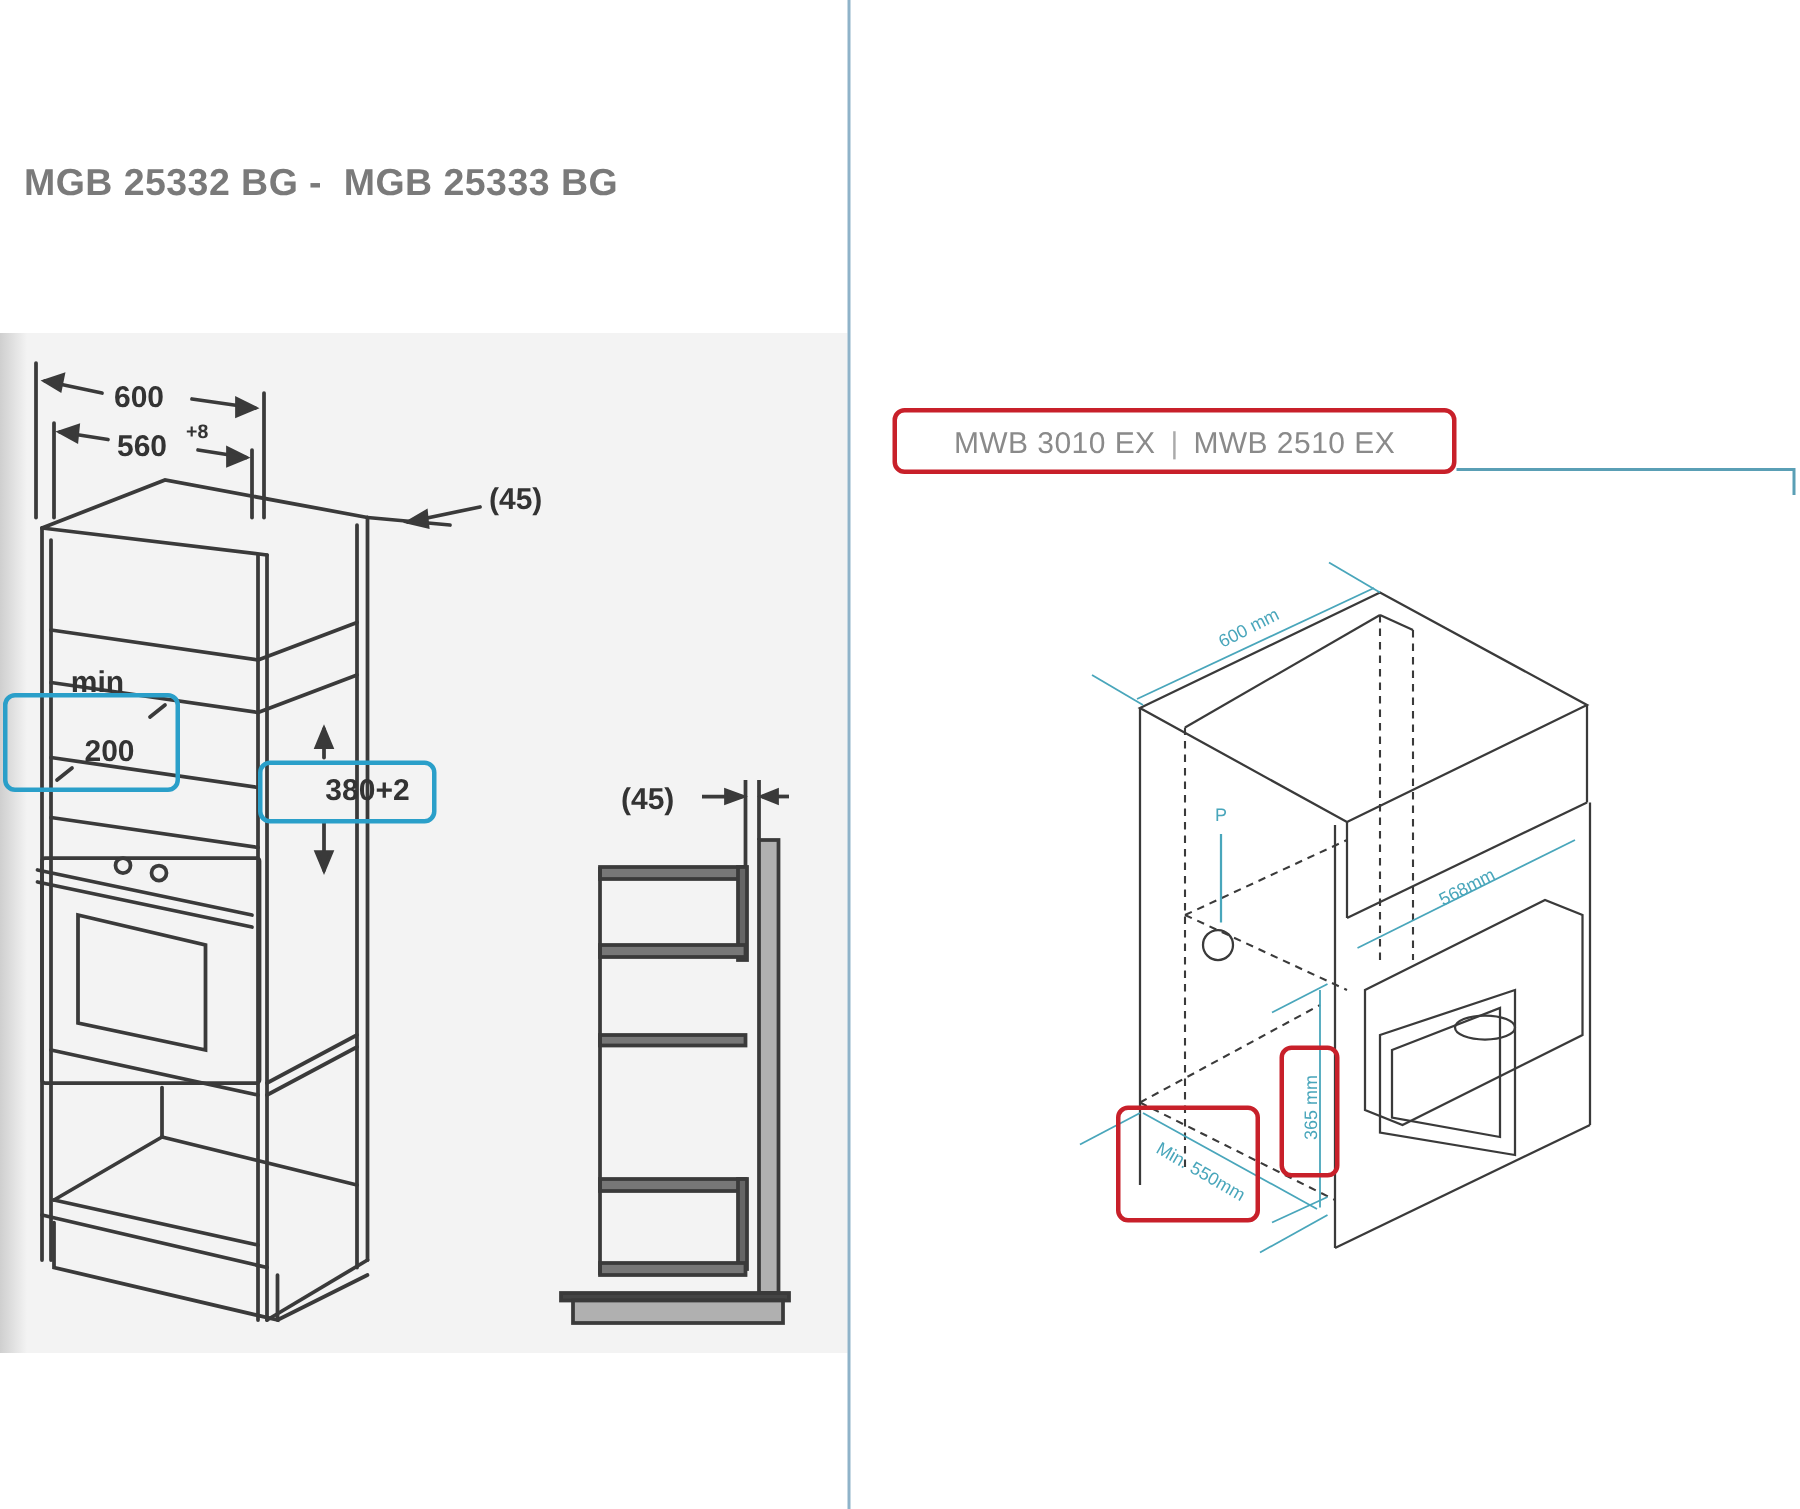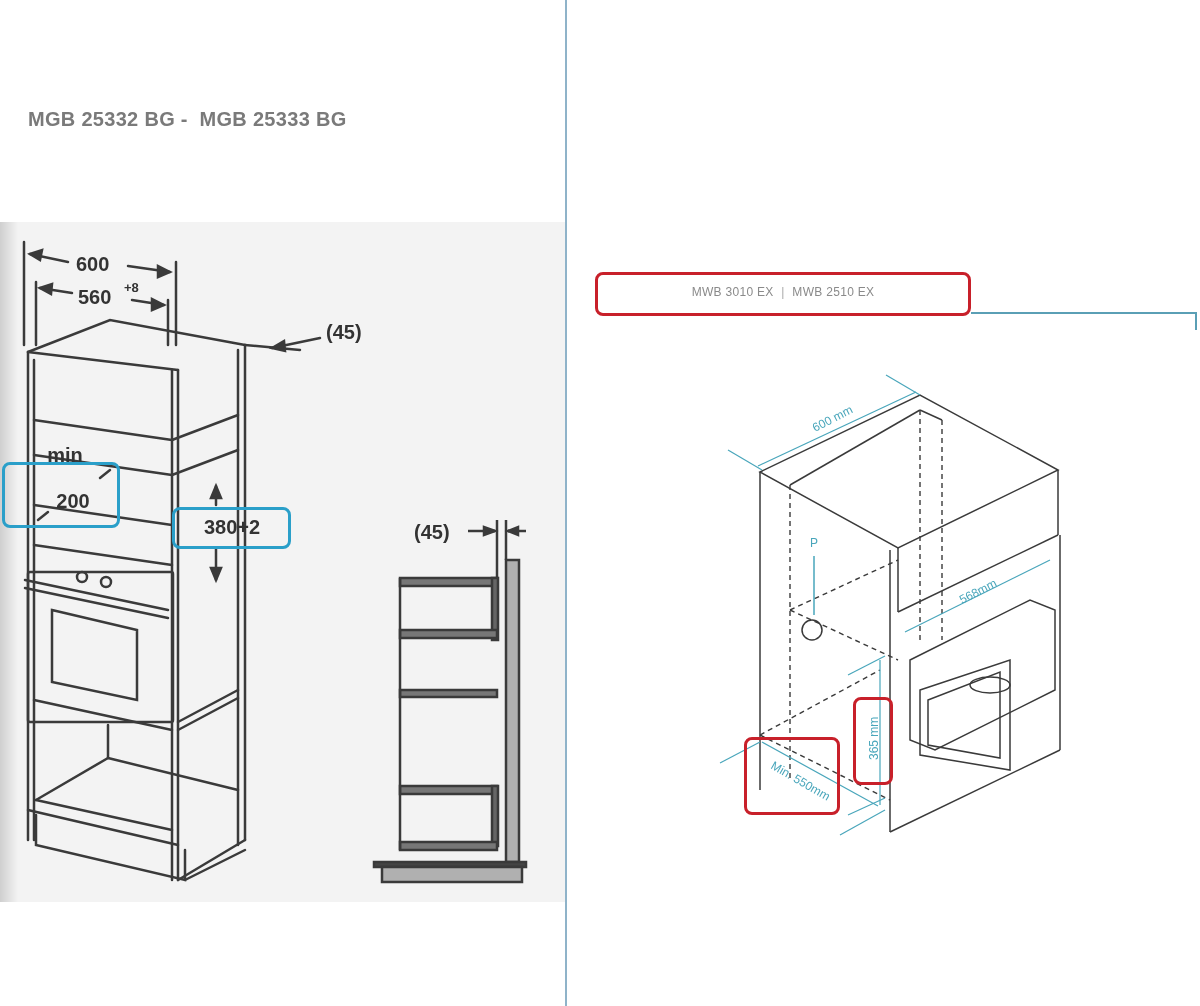--- a/index.html
+++ b/index.html
@@ -5,36 +5,36 @@
   html, body { margin:0; padding:0; }
   body {
     width:1200px; height:1006px; position:relative; overflow:hidden;
     background:#ffffff; font-family:"Liberation Sans", sans-serif;
   }
   .panel { position:absolute; top:0; height:1006px; }
   #left-panel { left:0; width:565px; }
   #right-panel { left:567px; width:633px; }
   #divider { position:absolute; left:565px; top:0; width:2px; height:1006px; background:#8fb3c9; }
   #left-title {
-    position:absolute; left:28px; top:108px; font-size:20px; font-weight:bold;
+    position:absolute; left:16px; top:108px; font-size:25px; font-weight:bold;
     color:#7a7a7a; letter-spacing:0.3px; white-space:pre;
   }
   #scan-bg { position:absolute; left:0; top:222px; width:565px; height:680px; background:#f3f3f3; }
   #scan-shadow { position:absolute; left:0; top:222px; width:18px; height:680px;
     background:linear-gradient(to right,#cfcfcf,#f3f3f3); }
   svg { position:absolute; left:0; top:0; overflow:visible; }
   .dim { font-family:"Liberation Sans", sans-serif; font-weight:bold; fill:#333; }
   .hl-box { position:absolute; border-radius:8px; box-sizing:border-box; }
   .hl-blue { border:3px solid #2a9fc9; }
   .hl-red { border:3px solid #c8202a; }
   .hl-label { position:absolute; font-weight:bold; color:#333; font-size:20px; text-align:center; }
   #right-title-box { position:absolute; left:595px; top:272px; width:376px; height:44px; }
   #right-title {
     position:absolute; left:595px; top:285px; width:376px; text-align:center;
-    font-size:12px; color:#8a8a8a; letter-spacing:0.3px;
+    font-size:20px; color:#8a8a8a; letter-spacing:0.3px;
   }
   .mw-dim { font-family:"Liberation Sans", sans-serif; fill:#49a6bb; font-size:12px; }
 </style>
 </head>
 <body>
 
 <div id="left-panel" class="panel">
   <div id="left-title">MGB 25332 BG -  MGB 25333 BG</div>
   <div id="scan-bg"></div>
   <div id="scan-shadow"></div>
@@ -134,21 +134,21 @@
     <text class="dim" x="124" y="292" font-size="13">+8</text>
     <text class="dim" x="326" y="339" font-size="20">(45)</text>
     <text class="dim" x="414" y="539" font-size="20">(45)</text>
   </svg>
 
   <div class="hl-box hl-blue" style="left:2px;top:462px;width:118px;height:66px;"></div>
   <div class="hl-label" style="left:30px;top:444px;width:70px;">min</div>
   <div class="hl-label" style="left:38px;top:490px;width:70px;">200</div>
 
   <div class="hl-box hl-blue" style="left:172px;top:507px;width:119px;height:42px;"></div>
-  <div class="hl-label" style="left:156px;top:516px;width:112px;padding-left:20px;">380+2</div>
+  <div class="hl-label" style="left:169px;top:516px;width:112px;padding-left:20px;">380+2</div>
 </div>
 
 <div id="divider"></div>
 
 <div id="right-panel" class="panel"></div>
 
 <div id="right-title-box" class="hl-box hl-red"></div>
 <div id="right-title">
   <span>MWB 3010 EX</span>
   <span style="color:#aaa;margin:0 4px;">|</span>

